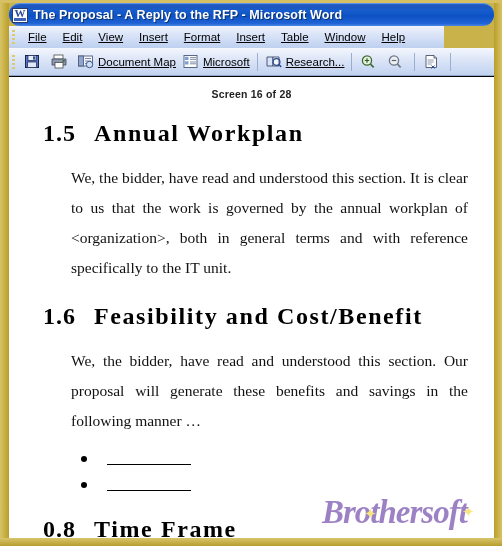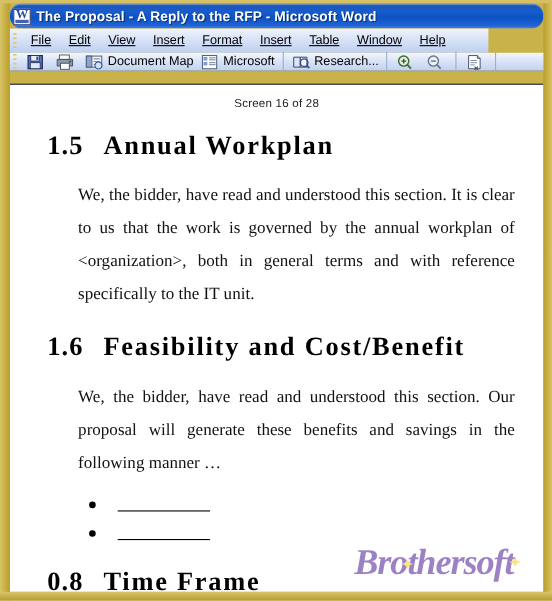--- a/index.html
+++ b/index.html
@@ -90,25 +90,26 @@
     padding: 2px 8px;
     white-space: nowrap;
     font-family: "Liberation Sans", sans-serif;
   }
   .menu-item u { text-decoration: underline; }
 
   
   .toolbar {
     position: absolute;
     left: 9px; top: 48px;
-    width: 485px; height: 17px;
+    width: 485px; height: 28px;
     background: linear-gradient(to bottom,#f4f6fc 0%,#e3eaf9 30%,#cfdcf4 70%,#c2d3f0 100%);
     display: flex; align-items: center;
     z-index: 7;
     border-bottom: 1px solid #8fa6c8;
+    text-decoration: underline;
   }
   .tb-btn {
     display: flex; align-items: center;
     height: 22px;
     padding: 0 3px;
     font-size: 11.5px;
     color: #000;
     white-space: nowrap;
     font-family: "Liberation Sans", sans-serif;
   }
@@ -126,20 +127,21 @@
     overflow: hidden;
     z-index: 4;
   }
   .screen-indicator {
     text-align: center;
     font-family: "Liberation Sans", sans-serif;
     font-size: 10.5px;
     color: #222;
     margin-top: 11px;
     letter-spacing: 0.2px;
+    font-weight: bold;
   }
   .page {
     padding: 0 24px 0 34px;
     font-family: "Liberation Serif", serif;
     color: #111;
   }
   h2.sec {
     font-family: "Liberation Serif", serif;
     font-size: 24px;
     font-weight: bold;

